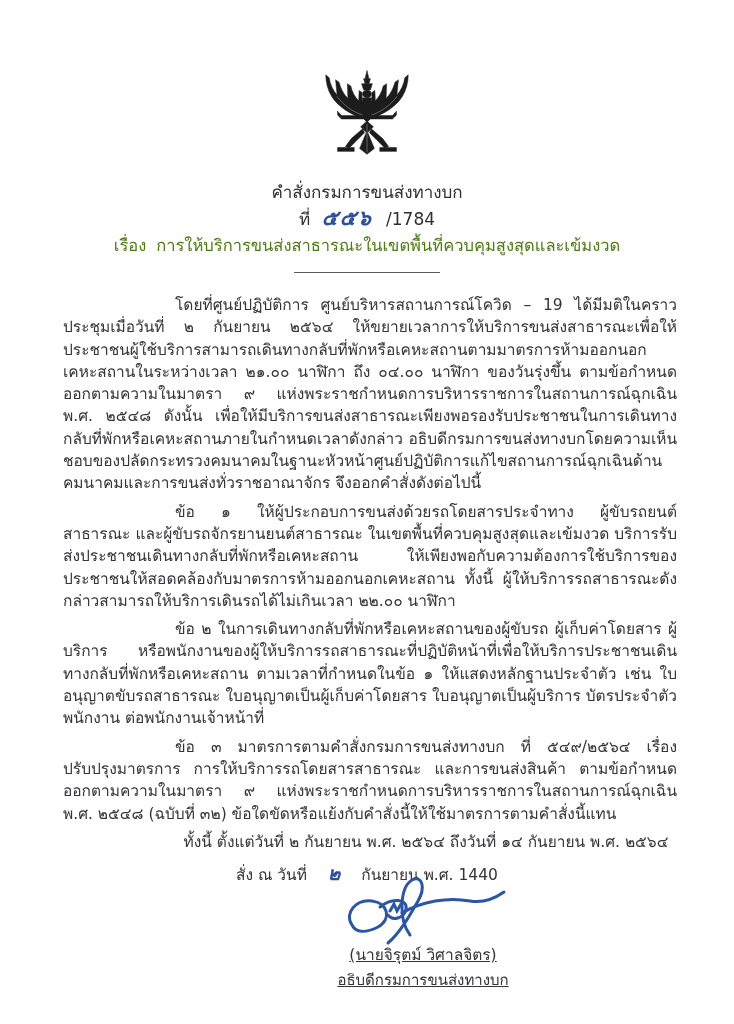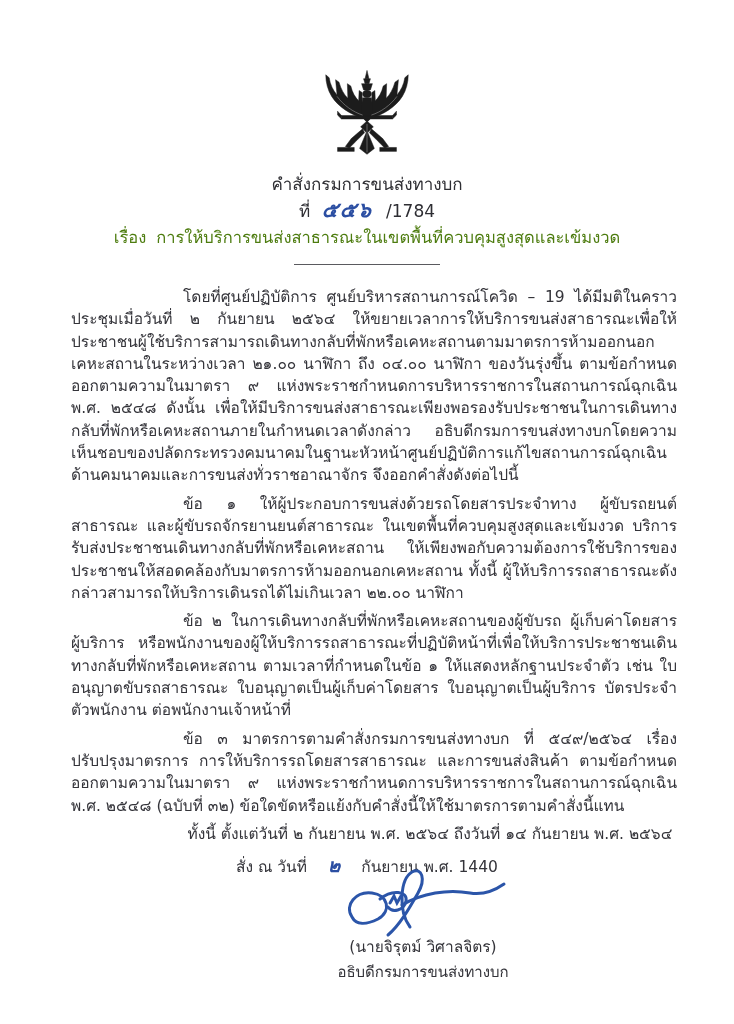--- a/index.html
+++ b/index.html
@@ -8,21 +8,21 @@
     width:734px;height:1024px;
     margin:0 auto;
     background:#ffffff;
     font-family:"DejaVu Sans",sans-serif;
     color:#34343a;
     overflow:hidden;
   }
   .header{ padding-top:68px; text-align:center; }
   .emblem{ display:block; margin:0 auto; }
   .org-title{
-    margin-top:4px;
+    margin-top:12px;
     font-size:17px; line-height:24px;
     color:#2e2e33;
   }
   .number-line{
     margin-top:1px;
     font-size:17px; line-height:26px;
     color:#2e2e33;
   }
   .hand{
     font-style:italic; font-weight:bold;
@@ -42,35 +42,36 @@
     border-top:1.6px solid #5a5a5f;
     margin:14px auto 0 auto;
   }
   .body-text{
     margin:21px 57px 0 63px;
     font-size:15.5px;
     line-height:22.3px;
     text-align:justify;
   }
   .body-text p{
-    margin:0 0 6px 8px;
+    margin:0 0 6px 0;
     text-indent:112px;
   }
   .body-text p.effective{ text-align:center; margin-bottom:0; }
   .issued-line{
     margin-top:9px;
     text-align:center;
     font-size:15.5px; line-height:23px;
   }
   .hand-day{ font-size:19px; padding:0 16px; }
   .sign-block{
     width:310px;
     margin-left:268px;
     text-align:center;
     position:relative;
+    text-decoration:underline;
   }
   .signature-svg{
     display:block;
     margin:-14px auto -8px auto;
     position:relative;
     z-index:2;
   }
   .sign-name{ font-size:15.5px; line-height:25px; }
   .sign-title{ font-size:15px; line-height:25px; }
 </style>

